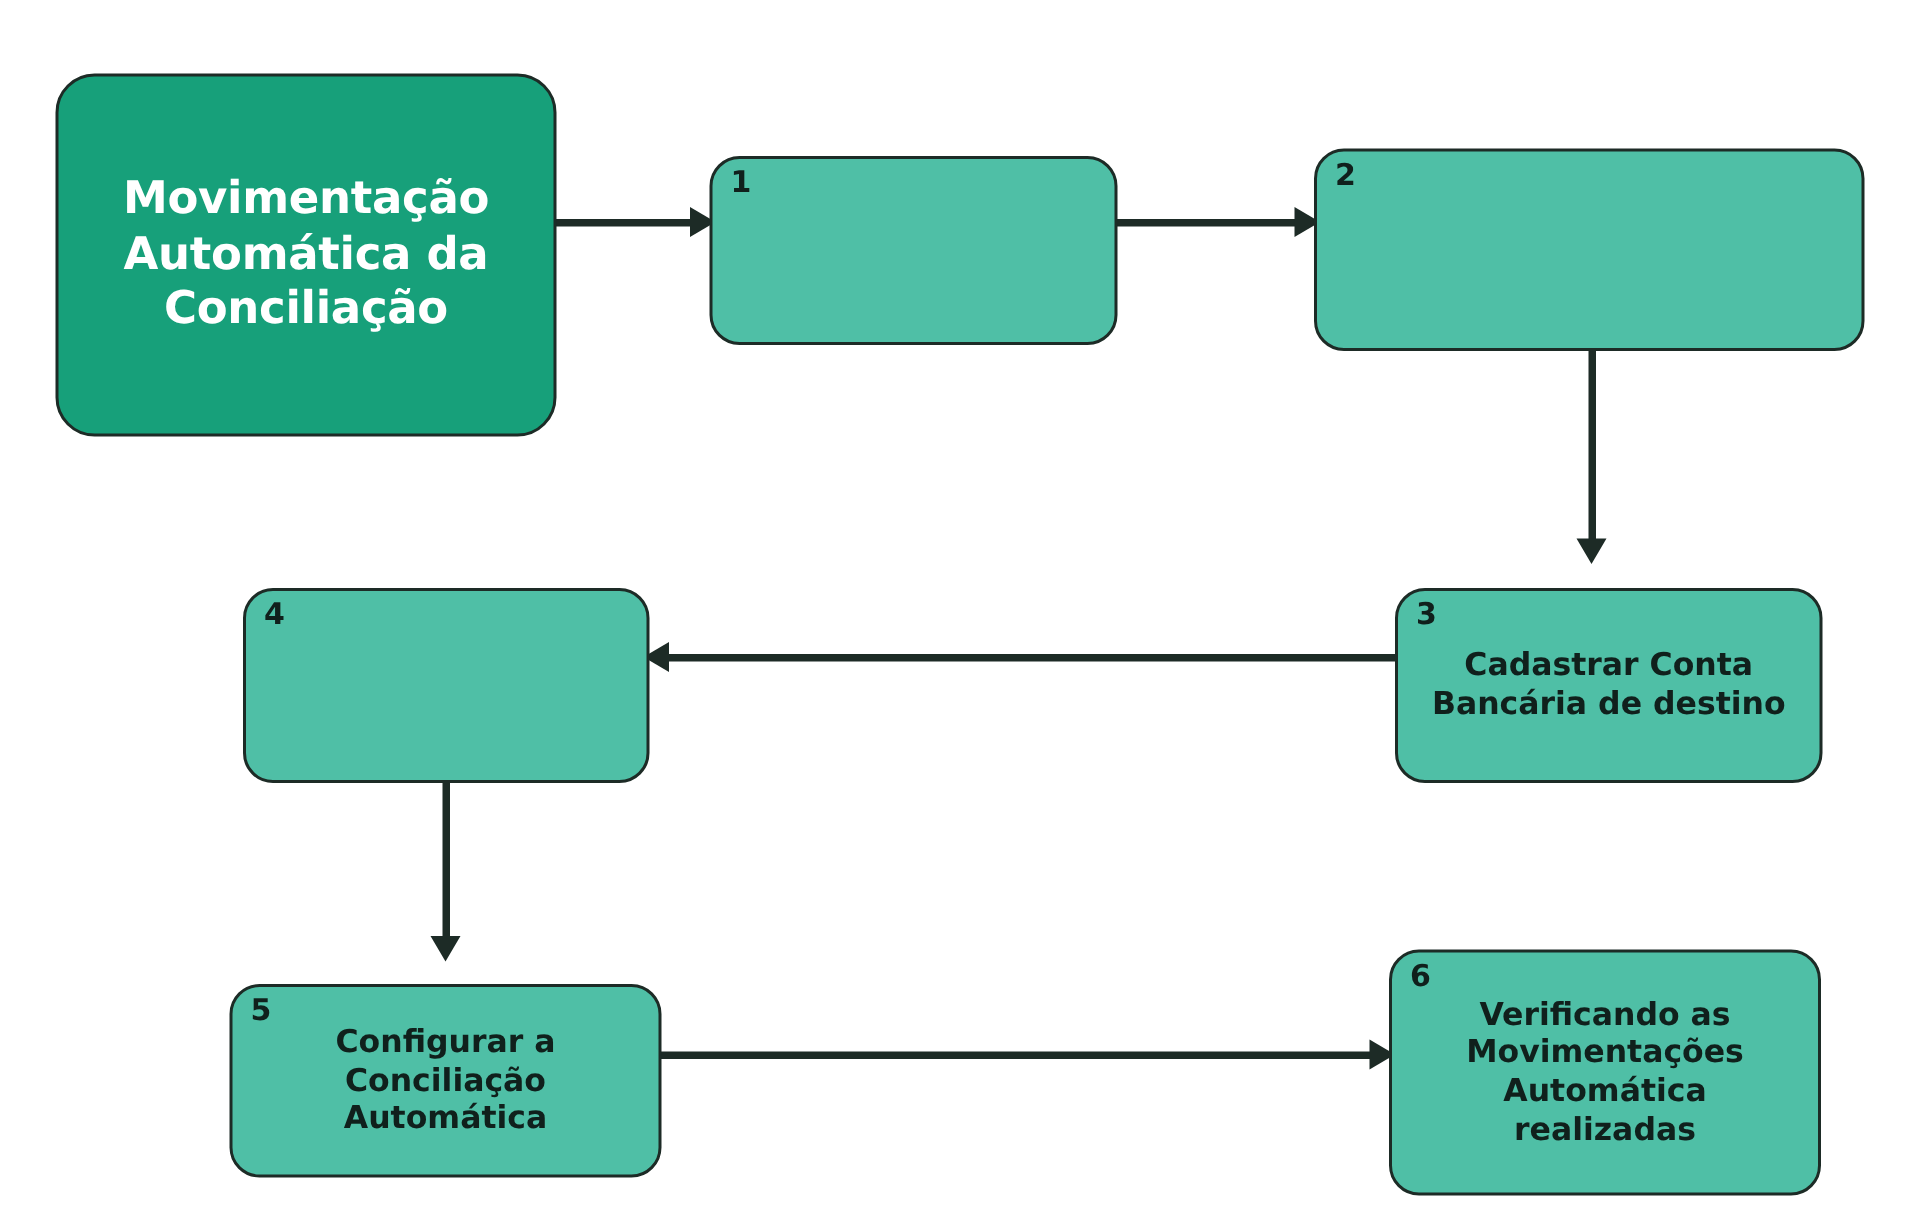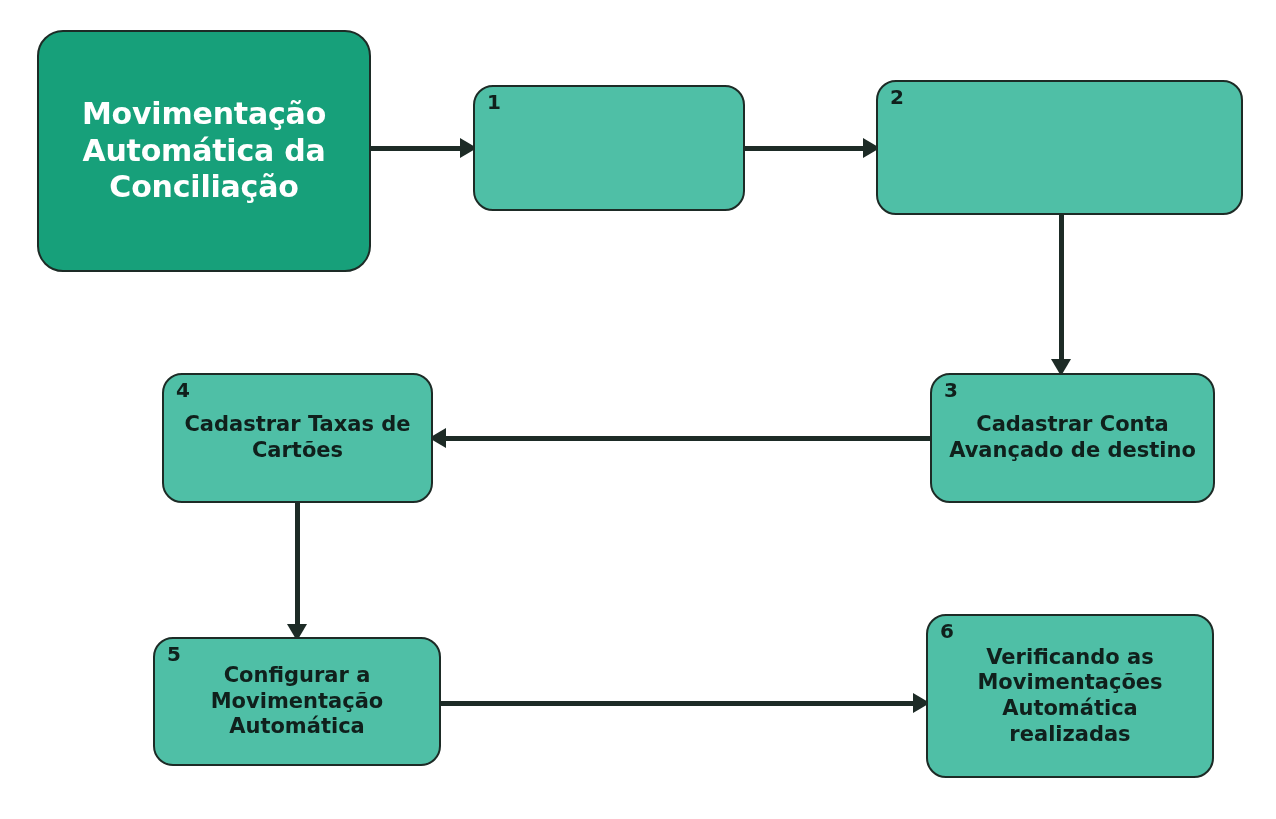--- a/index.html
+++ b/index.html
@@ -22,20 +22,21 @@
     box-sizing: border-box;
     border: 2px solid #1d2b26;
     border-radius: 20px;
     display: flex;
     align-items: center;
     justify-content: center;
     text-align: center;
     font-weight: bold;
     line-height: 1.22;
     z-index: 2;
+    margin-top: 19px;
   }
   .node-title {
     background: #17a07a;
     color: #ffffff;
     font-size: 30px;
     border-radius: 26px;
     padding: 6px 14px;
     letter-spacing: -0.2px;
   }
   .node-step {
@@ -121,33 +122,31 @@
     <span class="step-num">1</span>
   </div>
 
   <div class="node node-step" style="left:876px; top:80px; width:367px; height:135px;">
     <span class="step-num">2</span>
   </div>
 
   <div class="node node-step" style="left:930px; top:373px; width:285px; height:130px;">
     <span class="step-num">3</span>
     <span class="node-label">Cadastrar Conta
-Avançado de destino</span>
+Bancária de destino</span>
   </div>
 
   <div class="node node-step" style="left:162px; top:373px; width:271px; height:130px;">
     <span class="step-num">4</span>
-    <span class="node-label">Cadastrar Taxas de
-Cartões</span>
   </div>
 
   <div class="node node-step" style="left:153px; top:637px; width:288px; height:129px;">
     <span class="step-num">5</span>
     <span class="node-label">Configurar a
-Movimentação
+Conciliação
 Automática</span>
   </div>
 
   <div class="node node-step" style="left:926px; top:614px; width:288px; height:164px;">
     <span class="step-num">6</span>
     <span class="node-label">Verificando as
 Movimentações
 Automática
 realizadas</span>
   </div>

